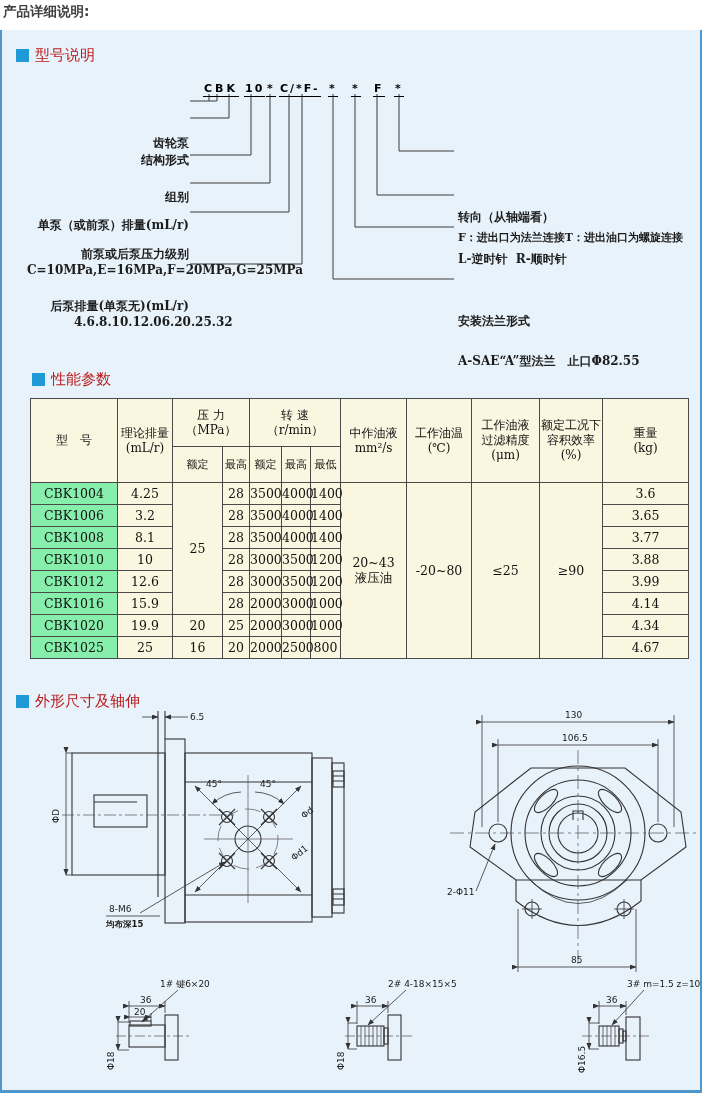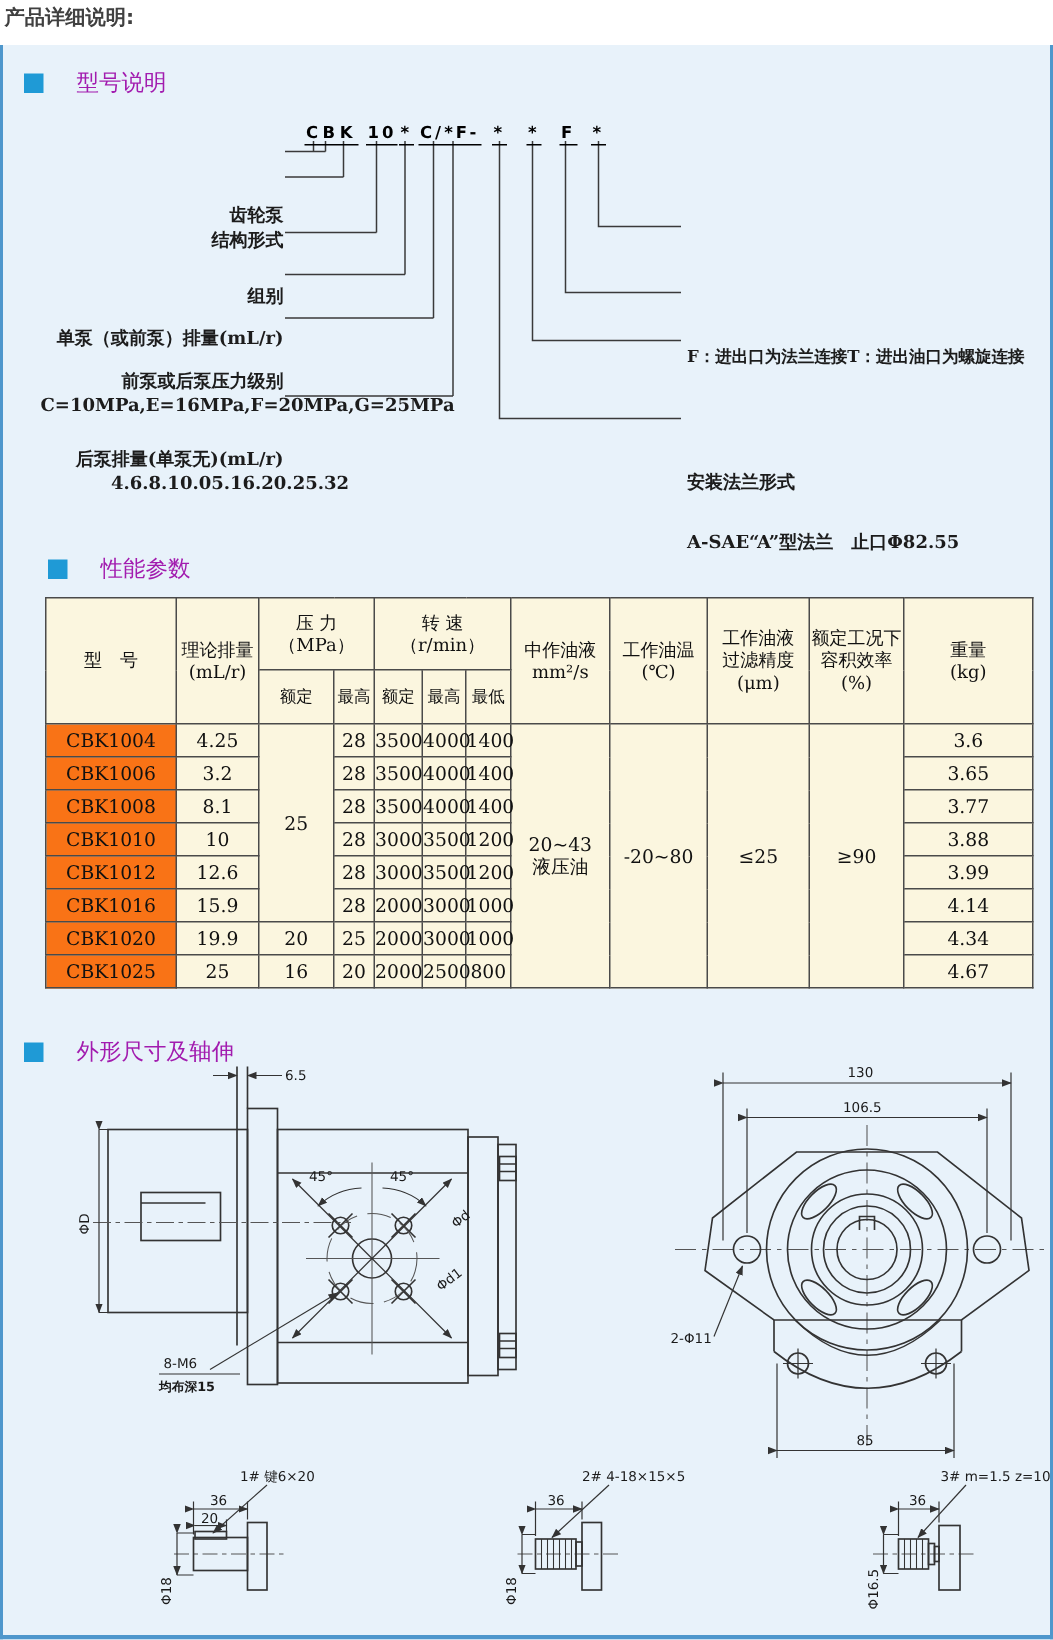--- a/index.html
+++ b/index.html
@@ -1,35 +1,35 @@
 <!DOCTYPE html>
 <html><head>
 <meta charset="utf-8">
 <style>
   html,body{margin:0;padding:0;}
   body{width:702px;height:1093px;position:relative;background:#fff;font-family:"DejaVu Sans","Liberation Sans",sans-serif;overflow:hidden;}
   .page-title{position:absolute;left:3px;top:3px;font-size:13.5px;font-weight:bold;color:#404040;}
   .panel{position:absolute;left:0;top:30px;width:702px;height:1063px;background:#e8f2fa;border-left:2px solid #4e97cc;border-right:2px solid #4e97cc;border-bottom:3px solid #4e97cc;box-sizing:border-box;}
-  .section-header{position:absolute;display:flex;align-items:center;gap:22px;font-size:15px;color:#a21caf;font-family:"DejaVu Serif","Liberation Serif",serif;}
+  .section-header{position:absolute;display:flex;align-items:center;gap:6px;font-size:15px;color:#b91c1c;font-family:"DejaVu Serif","Liberation Serif",serif;}
   .section-header .sq{width:13px;height:13px;background:#1f9ad6;display:inline-block;}
   .diagram{position:absolute;left:0;top:45px;width:702px;height:262px;}
   .code-token{position:absolute;top:7px;font-size:11px;font-weight:bold;color:#000;border-bottom:1.5px solid #000;padding:0 1px 1px 1px;letter-spacing:2px;white-space:pre;}
   .dlabel{position:absolute;font-weight:bold;font-size:12px;color:#1c1c1c;font-family:"DejaVu Serif","Liberation Serif",serif;white-space:pre;line-height:14px;margin-top:42px;}
   .dlabel.right-align{text-align:right;}
   .dlabel.sm{font-size:11px;line-height:13px;}
   .leader-svg{position:absolute;left:0;top:0;width:702px;height:262px;}
   .ptable{position:absolute;left:28px;top:368px;width:658px;border-collapse:collapse;table-layout:fixed;background:#fbf6df;font-family:"DejaVu Serif","Liberation Serif",serif;}
   .ptable th,.ptable td{border:1px solid #4a4a4a;text-align:center;vertical-align:middle;padding:0;color:#111;}
   .ptable thead th{font-weight:normal;font-size:12px;line-height:15px;}
   .ptable thead tr.t1{height:48px;}
   .ptable thead tr.t2{height:36px;}
   .ptable thead tr.t2 th{font-size:11px;}
   .ptable tbody tr{height:22px;}
   .ptable tbody td{font-size:12.5px;}
-  .ptable td.model{background:#f97316;font-size:12.5px;margin-top:18px;}
+  .ptable td.model{background:#86efac;font-size:12.5px;margin-top:18px;}
   svg text{font-family:"DejaVu Sans","Liberation Sans",sans-serif;font-size:9px;fill:#1a1a1a;font-weight:normal;}
   svg text.b{font-weight:bold;font-size:8.5px;}
   .drawing{position:absolute;}
 </style>
 </head>
 <body>
 
 <div class="page-title">产品详细说明:</div>
 
 <div class="panel">
@@ -62,22 +62,26 @@
     <span class="code-token" style="left:371px;">F</span>
     <span class="code-token" style="left:392px;">*</span>
 
     <div class="dlabel right-align" style="right:515px;top:19px;">齿轮泵</div>
     <div class="dlabel right-align" style="right:515px;top:36px;">结构形式</div>
     <div class="dlabel right-align" style="right:515px;top:73px;">组别</div>
     <div class="dlabel right-align" style="right:515px;top:101px;">单泵（或前泵）排量(mL/r)</div>
     <div class="dlabel right-align" style="right:515px;top:130px;">前泵或后泵压力级别</div>
     <div class="dlabel" style="left:25px;top:146px;">C=10MPa,E=16MPa,F=20MPa,G=25MPa</div>
     <div class="dlabel right-align" style="right:515px;top:182px;">后泵排量(单泵无)(mL/r)</div>
-    <div class="dlabel" style="left:72px;top:198px;">4.6.8.10.05.16.20.25.32</div>
-
+    <div class="dlabel" style="left:72px;top:198px;">4.6.8.10.12.06.20.25.32</div>
+
+    <div class="dlabel" style="left:456px;top:65px;">
+      <div>转向（从轴端看）</div>
+      <div>L-逆时针  R-顺时针</div>
+    </div>
     <div class="dlabel sm" style="left:456px;top:114px;">F：进出口为法兰连接T：进出油口为螺旋连接</div>
     <div class="dlabel" style="left:456px;top:197px;">安装法兰形式</div>
     <div class="dlabel" style="left:456px;top:207px;line-height:15px;">
       <div>A-SAE“A”型法兰　止口Φ82.55</div>
       <div>B-公制标准法兰　　止口Φ80</div>
     </div>
   </div>
 
   <div class="section-header" style="left:30px;top:340px;">
     <span class="sq"></span>

